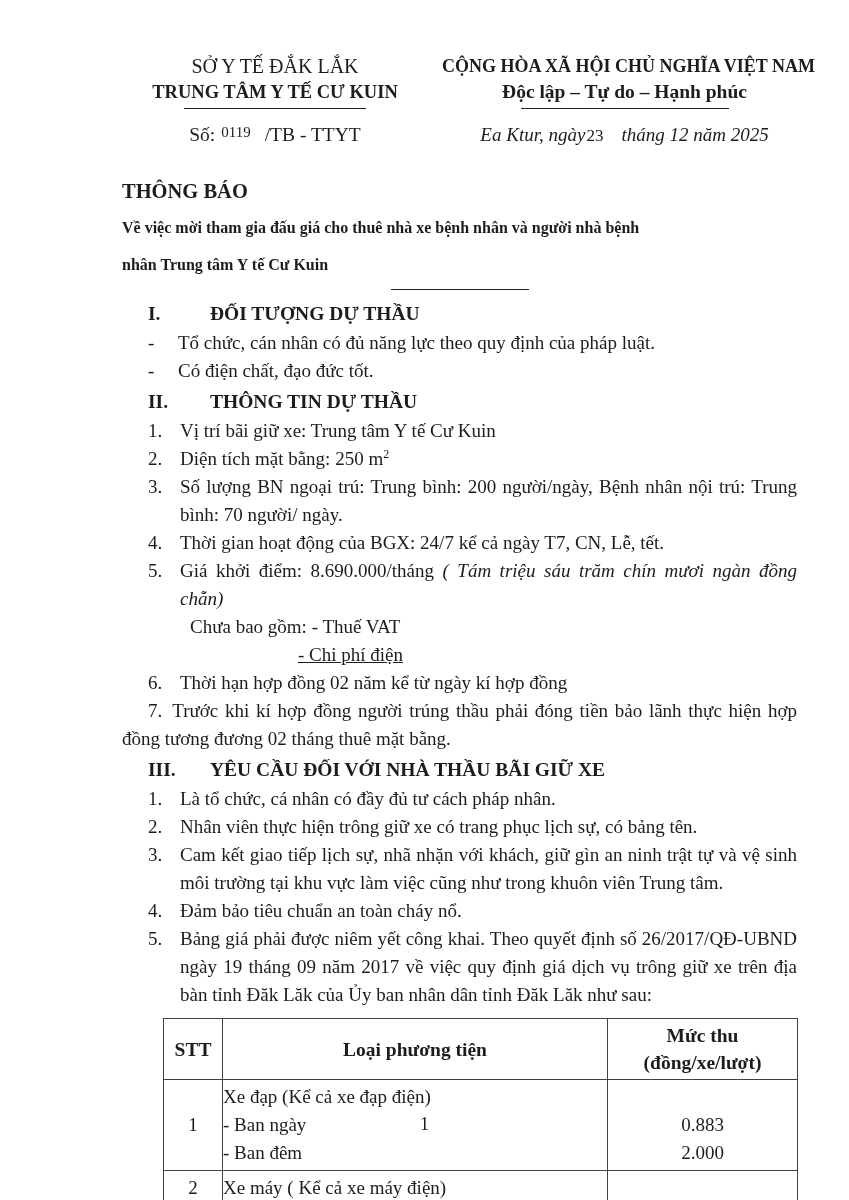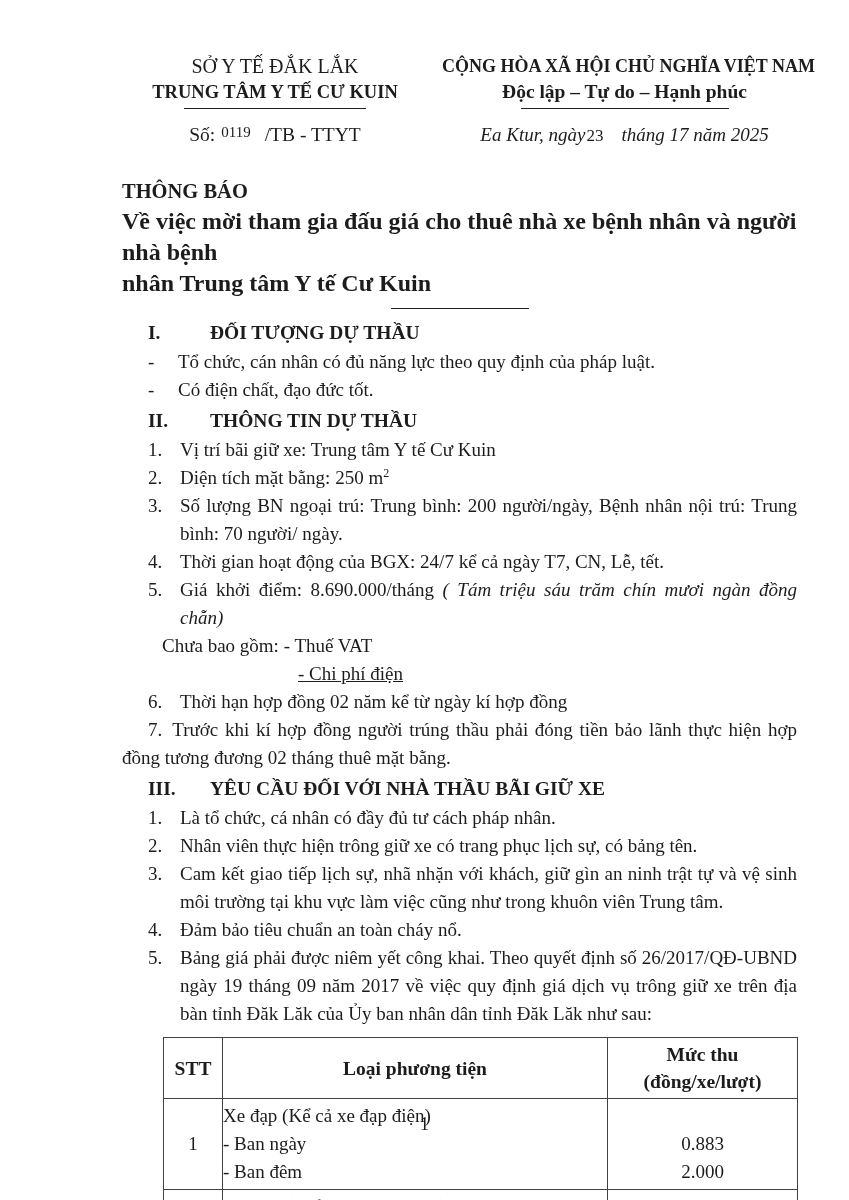--- a/index.html
+++ b/index.html
@@ -21,31 +21,31 @@
   .motto1 { font-weight:bold; font-size:18px; line-height:26px; white-space:nowrap; }
   .motto2 { font-weight:bold; font-size:19.5px; line-height:26px; }
   .ref-line { margin-top:12px; font-size:19.5px; }
   .ref-num { font-size:15px; position:relative; top:-4px; margin:0 14px 0 6px; }
   .date-line { margin-top:12px; font-size:19px; }
   .it { font-style:italic; }
   .date-day { font-style:normal; font-size:17px; margin:0 18px 0 1px; }
   
   .title-block { margin:26px 52px 0 122px; text-align:left; }
   .doc-title { font-weight:bold; font-size:20.5px; line-height:30px; }
-  .doc-subtitle { font-weight:bold; font-size:24px; line-height:31px; }
+  .doc-subtitle { font-weight:bold; font-size:16px; line-height:31px;margin-top:6px; }
   .title-rule { width:138px; border-top:1.7px solid #222; margin:9px auto 0 auto; }
   
   .body { margin:9px 52px 0 122px; }
   .sec-heading { font-weight:bold; font-size:19.5px; margin-left:26px; line-height:30px; margin-top:2px; display:flex; }
   .sec-num { width:62px; flex:none; }
   .li { display:flex; margin-left:26px; }
   .li .marker { width:32px; flex:none; }
   .li .txt { flex:1; text-align:justify; }
   .dash-li .marker { width:30px; }
-  .note1 { margin-left:40px; }
+  .note1 { margin-left:68px; }
   .note2 { margin-left:176px;text-decoration:underline; }
   .para-indent { text-indent:26px; text-align:justify; }
   .para-indent .pnum { margin-right:10px; }
   sup { font-size:12px; line-height:0; }
   
   table.fee { border-collapse:collapse; margin:9px 16px 0 41px; width:634px; table-layout:fixed;padding-left:24px; }
   table.fee td, table.fee th { border:1.7px solid #414141; vertical-align:middle; padding:3px 0; }
   col.c-stt { width:59px; } col.c-veh { width:385px; } col.c-fee { width:190px; }
   th.h-stt, th.h-veh, th.h-fee { font-weight:bold; font-size:19.5px; text-align:center; line-height:27px; }
   td.c-stt-cell { text-align:center; }
@@ -67,21 +67,21 @@
       <div class="hrule hrule-left"></div>
       <div class="ref-line">
         <span>Số:</span><span class="ref-num">0119</span><span>/TB - TTYT</span>
       </div>
     </div>
     <div class="hdr-right">
       <div class="motto1">CỘNG HÒA XÃ HỘI CHỦ NGHĨA VIỆT NAM</div>
       <div class="motto2">Độc lập – Tự do – Hạnh phúc</div>
       <div class="hrule hrule-right"></div>
       <div class="date-line">
-        <span class="it">Ea Ktur, ngày</span><span class="date-day">23</span><span class="it">tháng 17 năm 2025</span>
+        <span class="it">Ea Ktur, ngày</span><span class="date-day">23</span><span class="it">tháng 12 năm 2025</span>
       </div>
     </div>
   </div>
 
   <div class="title-block">
     <div class="doc-title">THÔNG BÁO</div>
     <div class="doc-subtitle">Về việc mời tham gia đấu giá cho thuê nhà xe bệnh nhân và người nhà bệnh</div>
     <div class="doc-subtitle">nhân Trung tâm Y tế Cư Kuin</div>
     <div class="title-rule"></div>
   </div>

